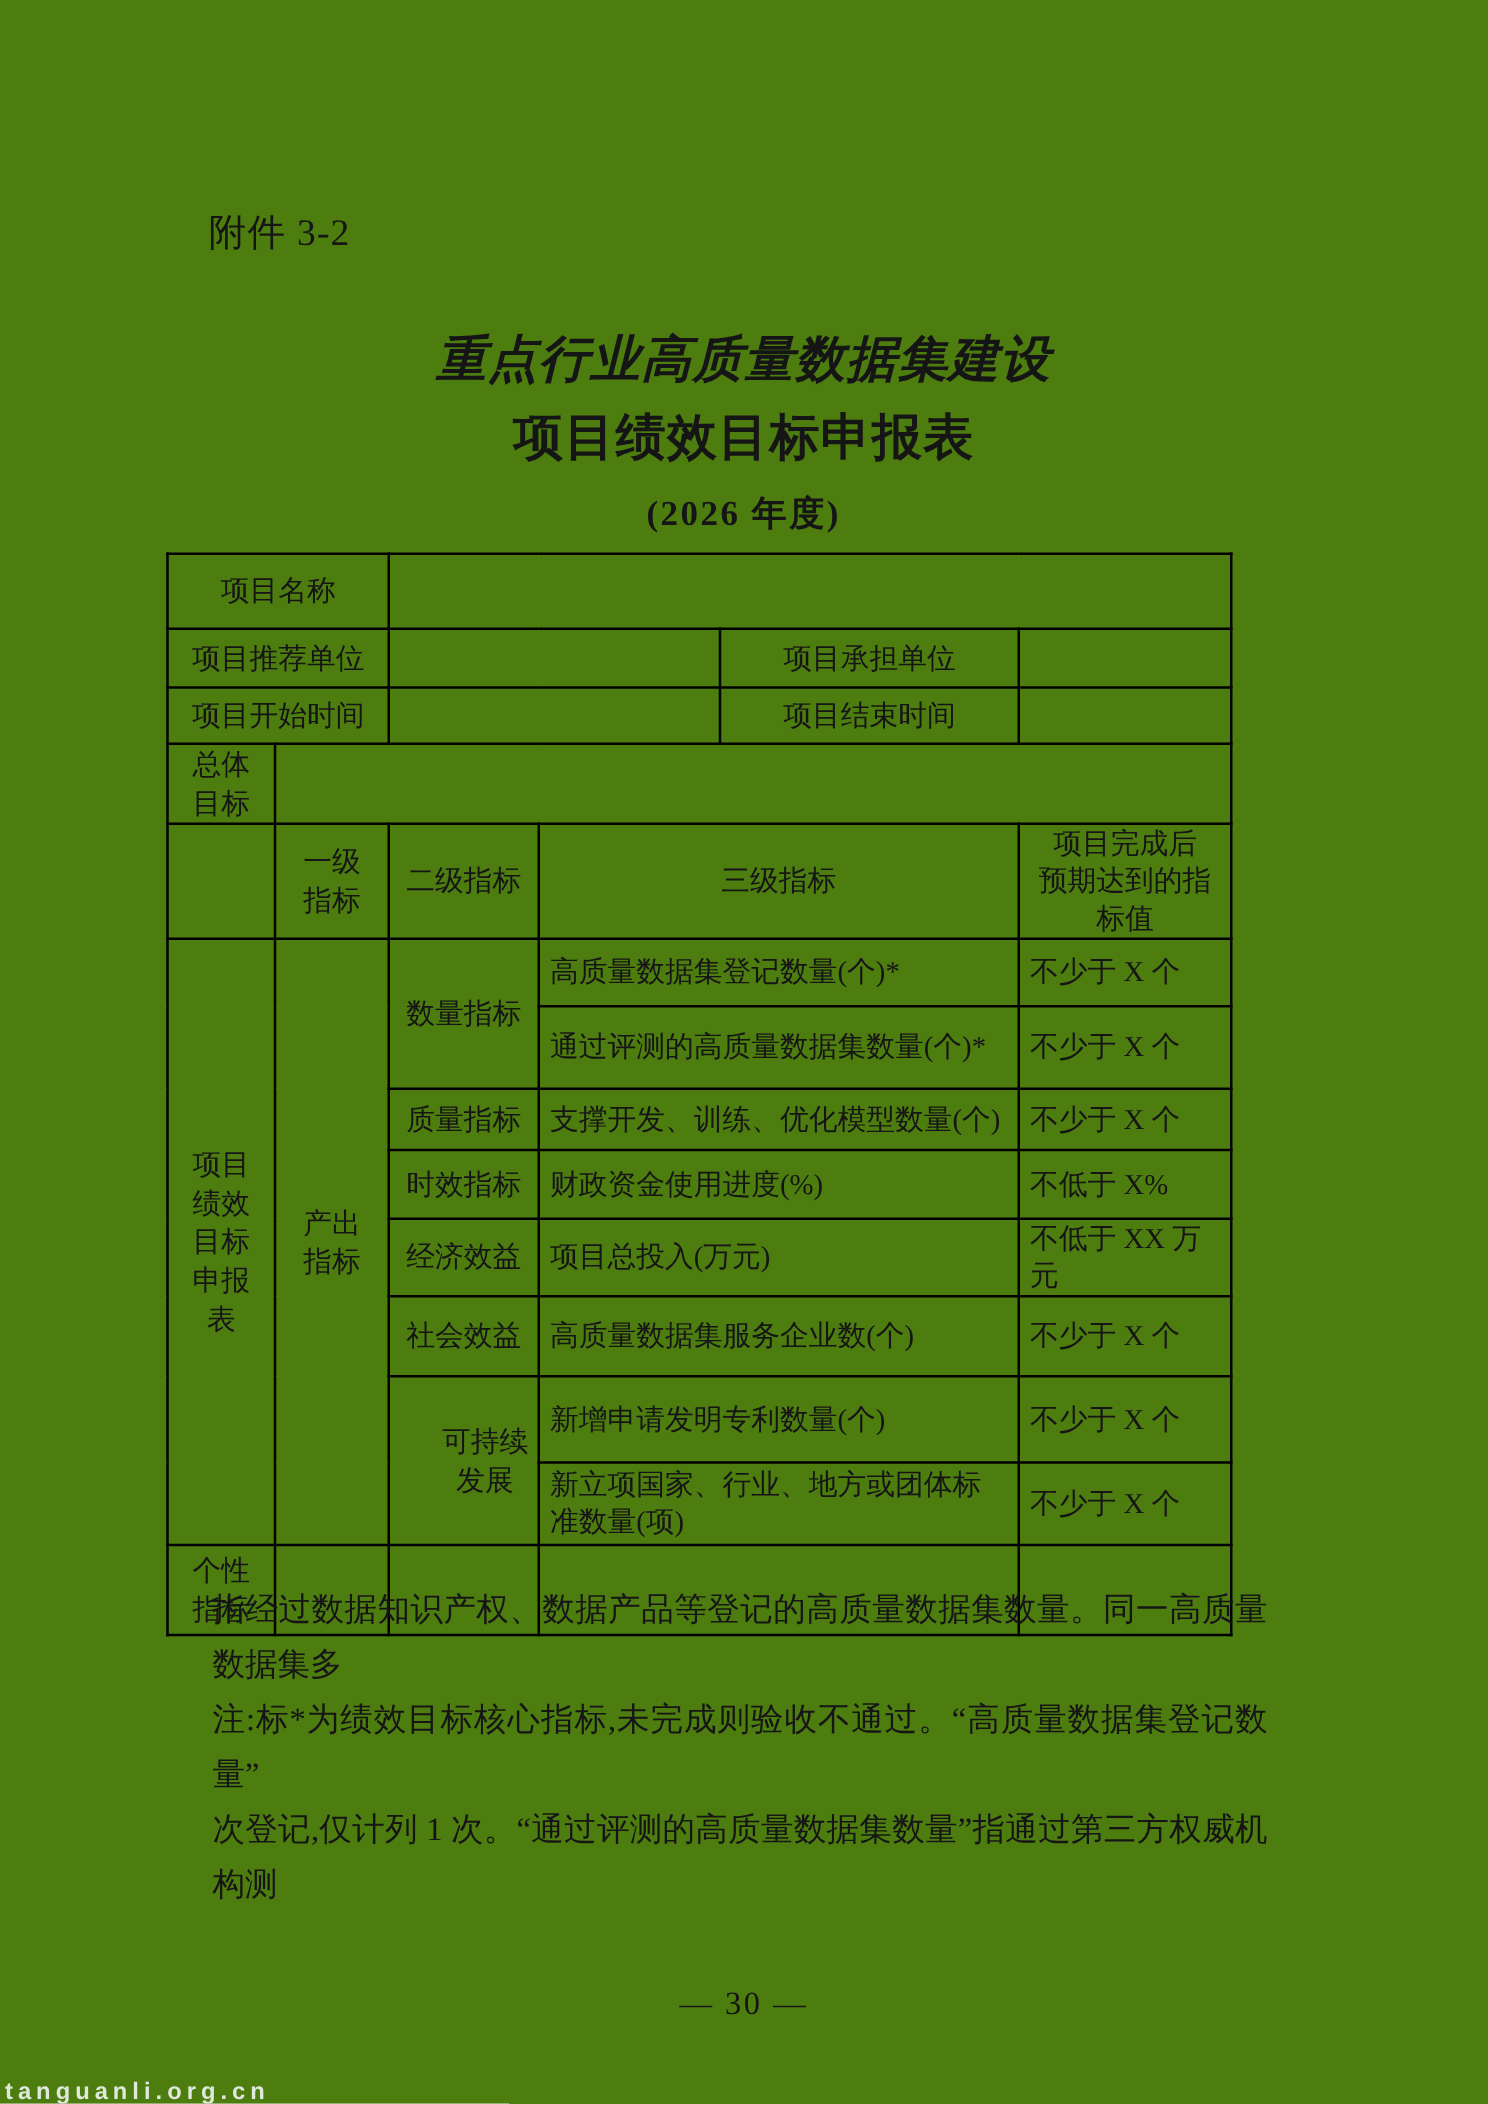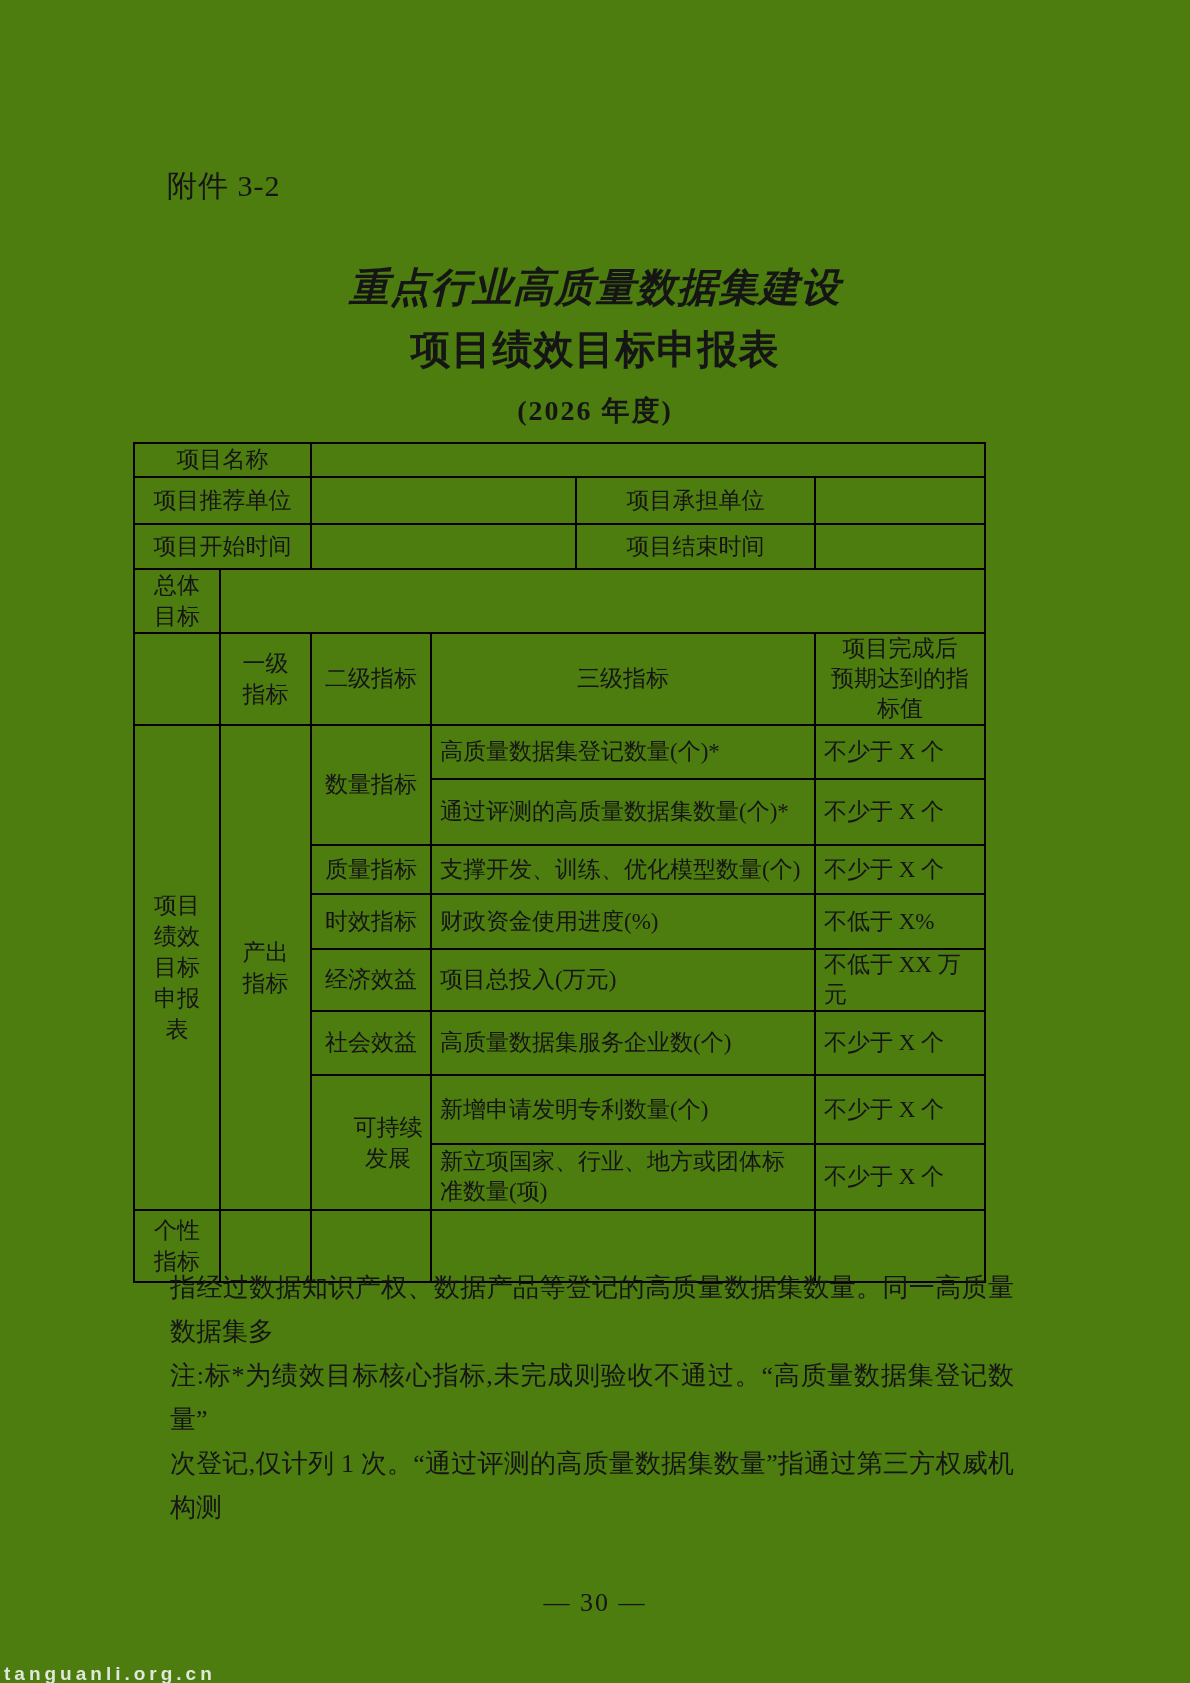--- a/index.html
+++ b/index.html
@@ -69,21 +69,21 @@
     <colgroup>
       <col style="width:86px">
         <col style="width:91px">
         <col style="width:120px">
       <col style="width:145px">
         <col style="width:239px">
         <col style="width:170px">
     </colgroup>
 
     <tbody>
-        <tr style="height:34px">
+        <tr style="height:60px">
       <td class="lbl" colspan="2">项目名称</td>
       <td class="blank" colspan="4"></td>
     </tr>
 
     <tr style="height:47px">
       <td class="lbl" colspan="2">项目推荐单位</td>
       <td class="blank" colspan="2"></td>
       <td class="lbl">项目承担单位</td>
       <td class="blank"></td>
     </tr>

